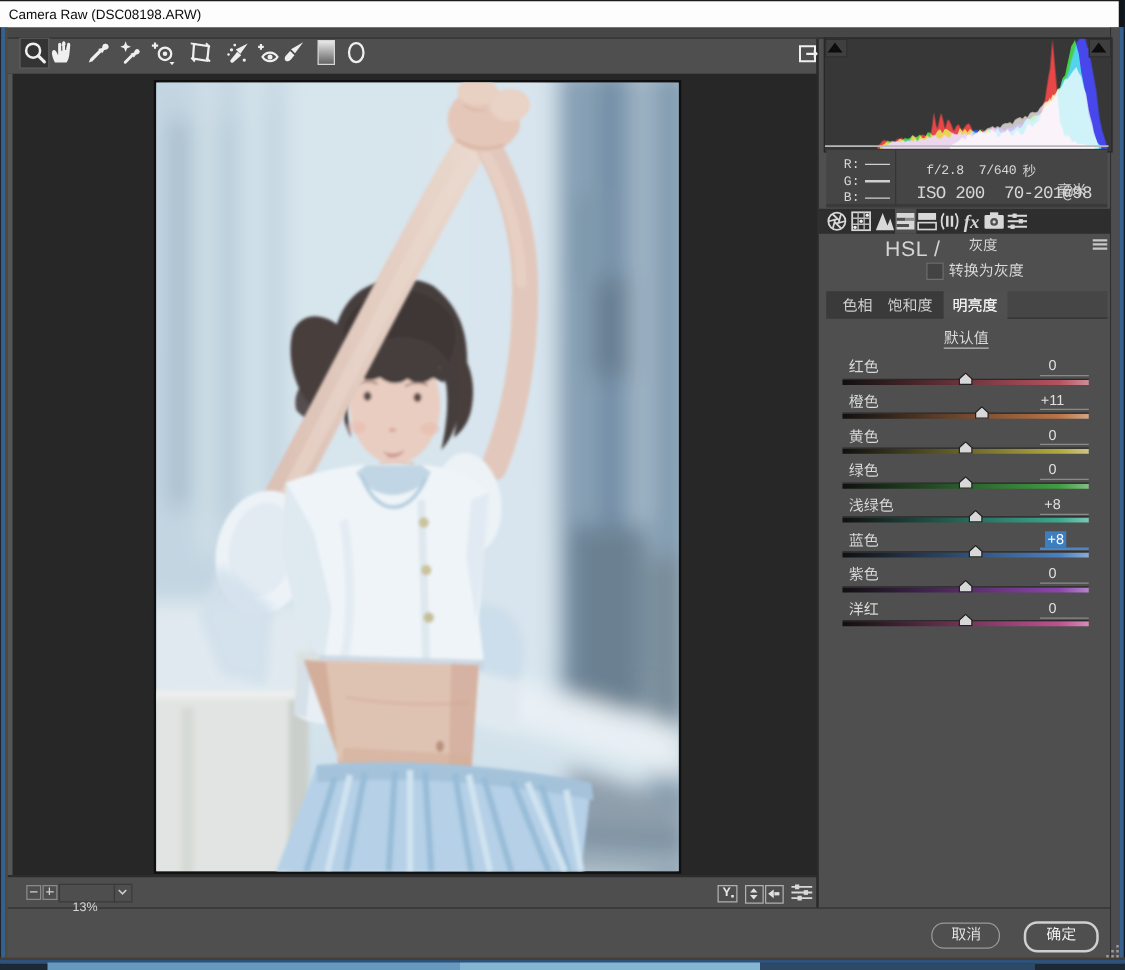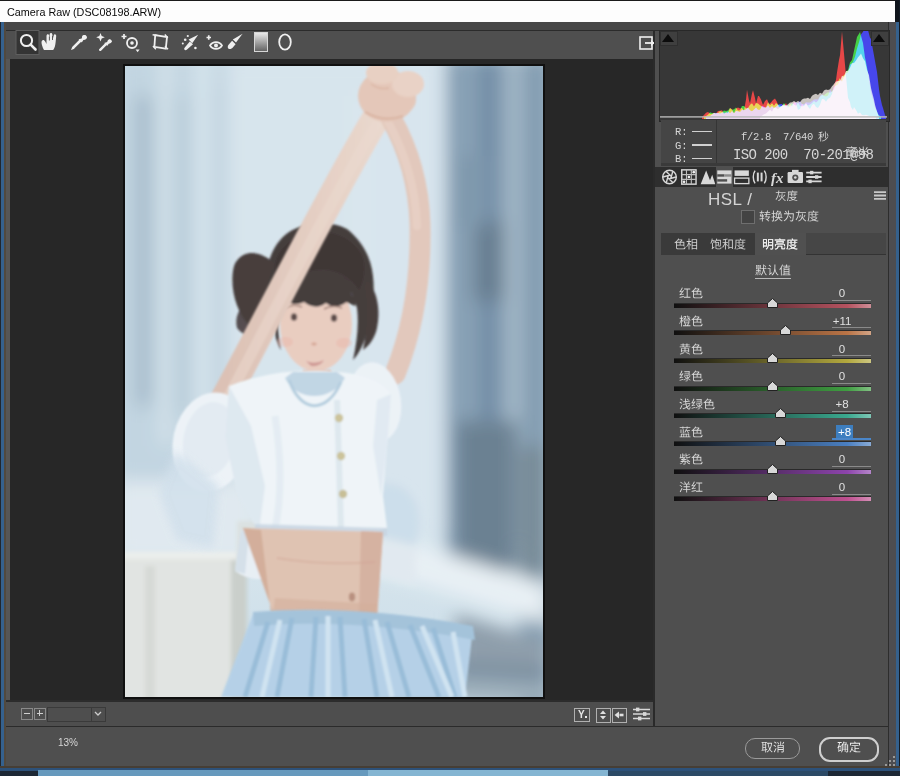--- a/index.html
+++ b/index.html
@@ -437,21 +437,21 @@
 <div class="a" style="left:674.0px;top:496.4px;width:197.0px;height:4px;background:linear-gradient(to right,#101010,#bf5090 88%,#d58db6);border-top:1px solid #2a2a2a"></div>
 <svg class="a" style="left:766.0px;top:491.4px" width="13" height="10" viewBox="0 0 13 10">
       <path d="M6.5,0.5 L11.5,5 L11.5,9.5 L1.5,9.5 L1.5,5 Z" fill="#d8d8d8" stroke="#222" stroke-width="1"></path>
     </svg>
 <div class="a" style="left:21px;top:708px;width:10px;height:10px;border:1px solid #8a8a8a"></div>
 <div class="a" style="left:24px;top:712.5px;width:6px;height:1.4px;background:#d0d0d0"></div>
 <div class="a" style="left:34px;top:708px;width:10px;height:10px;border:1px solid #8a8a8a"></div>
 <div class="a" style="left:37px;top:712.5px;width:6px;height:1.4px;background:#d0d0d0"></div>
 <div class="a" style="left:39px;top:710px;width:1.4px;height:6px;background:#d0d0d0"></div>
 <div class="a" style="left:47px;top:706.5px;width:44px;height:13px;border:1px solid #3a3a3a;background:#4e4e4e"></div>
-<div class="t" style="left:58px;top:737px;font-size:10px;color:#d6d6d6;text-align:right;">13%</div>
+<div class="t" style="left:58px;top:721px;font-size:10px;color:#d6d6d6;text-align:right;">13%</div>
 <div class="a" style="left:91px;top:706.5px;width:13px;height:13px;border:1px solid #3a3a3a;background:#4e4e4e"></div>
 <svg class="a" style="left:94px;top:711px" width="8" height="5" viewBox="0 0 8 5">
       <path d="M1,1 L4,4 L7,1" stroke="#cccccc" stroke-width="1.3" fill="none"></path>
     </svg>
 <div class="a" style="left:574px;top:708px;width:14px;height:12px;border:1px solid #b0b0b0"></div>
 <div class="t" style="left:578px;top:709px;font-size:10px;color:#e8e8e8;font-weight:bold">Y</div>
 <div class="a" style="left:585px;top:716px;width:2px;height:2px;background:#e8e8e8"></div>
 <div class="a" style="left:596px;top:708px;width:13px;height:13px;border:1px solid #b0b0b0"></div>
 <svg class="a" style="left:597px;top:709px" width="12" height="12" viewBox="0 0 12 12">
       <path d="M3,5 L6,1.5 L9,5 Z M3,7 L6,10.5 L9,7 Z" fill="#e0e0e0"></path>

